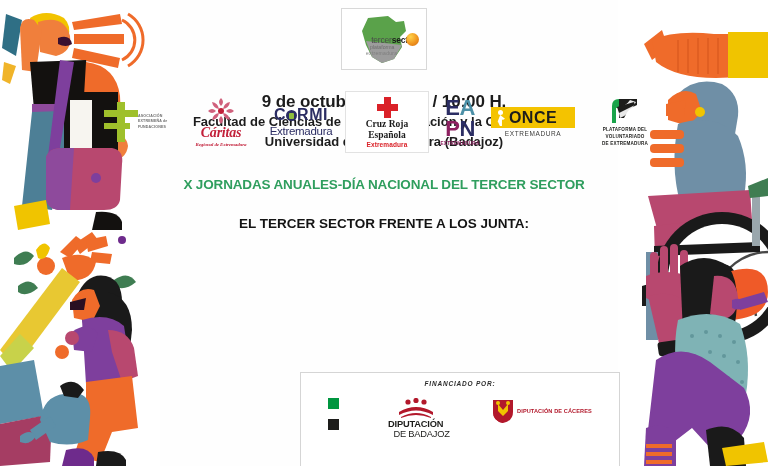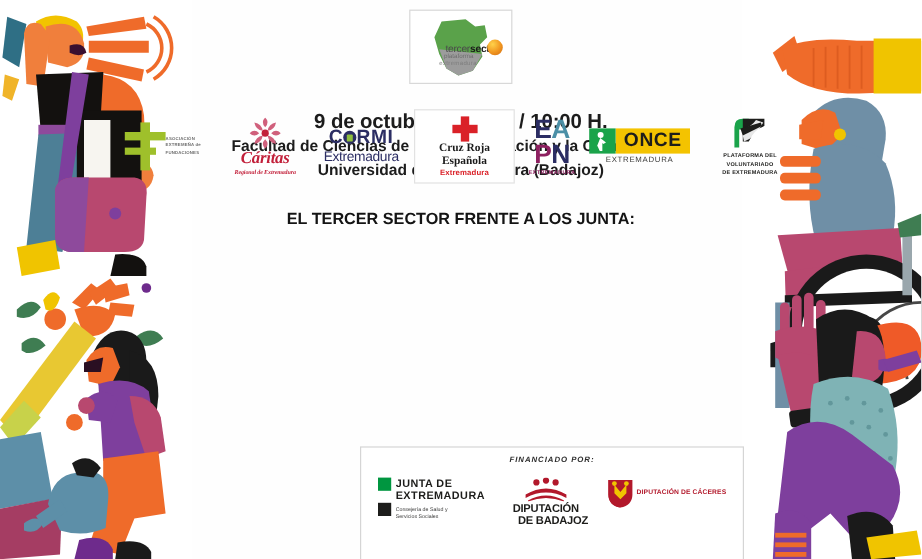--- a/index.html
+++ b/index.html
@@ -95,21 +95,21 @@
 
   
   .lg-eapn { width: 44px; }
   .lg-eapn .eapn-row { font-size: 22px; font-weight: 700; line-height: 0.92; letter-spacing:-0.5px; }
   .lg-eapn .e { color:#2b2d63; } .lg-eapn .a { color:#4b8fa6; }
   .lg-eapn .p { color:#8d2060; } .lg-eapn .n { color:#2b2d63; }
   .lg-eapn .eapn-sub { font-size:4.6px; font-weight:700; color:#8d2060; margin-top:2px; letter-spacing:0.3px;}
 
   
   .lg-once { width: 84px; }
-  .lg-once .onceband { display:flex; align-items:stretch; height:21px; }
+  .lg-once .onceband { display:flex; align-items:stretch; height:21px;flex-direction:column; }
   .lg-once .onceband .grn { width: 22px; background:#1aa34a; position: relative; }
   .lg-once .onceband .grn::before { content:""; position:absolute; left:7px; top:3px; width:5px; height:5px;
         border-radius:50%; background:#fff; }
   .lg-once .onceband .grn::after { content:""; position:absolute; left:6px; top:8px; width:8px; height:11px;
         background:#fff; clip-path: polygon(40% 0, 100% 34%, 72% 46%, 62% 38%, 62% 100%, 36% 100%, 10% 58%, 0 74%); }
   .lg-once .onceband .ylw { flex:1; background:#f4c300; color:#1d1d1b; font-size: 16px; font-weight:700;
         display:flex; align-items:center; justify-content:center; letter-spacing: 0.5px;}
   .lg-once .oncesub { font-size:6.5px; color:#3c3c3b; margin-top:2px; letter-spacing: 0.6px;}
 
   
@@ -152,21 +152,21 @@
   .junta .sq i { display:block; width: 11px; height: 11px; }
   .junta .sq .g { background:#009640; }
   .junta .sq .b { background:#1d1d1b; margin-top: 10px; }
   .junta .jt { text-align:left; }
   .junta .j1 { font-size: 9px; font-weight: 700; color:#1d1d1b; line-height: 1.15; letter-spacing: 0.4px;}
   .junta .j2 { font-size: 4.4px; color:#3c3c3b; line-height:1.5; margin-top: 3px; }
 
   .dip { text-align:center; }
   .dip .arcs { position: relative; width: 40px; height: 20px; margin: 0 auto 2px; }
   .dip .d1 { font-size: 9.3px; font-weight:700; color:#1d1d1b; letter-spacing:-0.2px; line-height:1.05;}
-  .dip .d2 { font-size: 9.3px; font-weight:700; color:#1d1d1b; letter-spacing:-0.2px; line-height:1.05;margin-left:12px;}
+  .dip .d2 { font-size: 9.3px; font-weight:400; color:#1d1d1b; letter-spacing:-0.2px; line-height:1.05;margin-left:12px;}
 
   .cac { text-align:center; display:flex; align-items:center; gap:3px;}
   .cac .shield { width: 22px; height: 26px; }
   .cac .ctext { font-size: 5.6px; font-weight:700; color:#b2182b; letter-spacing: 0.1px;}
 </style>
 </head>
 <body>
 
 <div id="poster">
 
@@ -474,40 +474,33 @@
           <span>PLATAFORMA DEL VOLUNTARIADO</span><br>
           <span>DE EXTREMADURA</span>
         </div>
       </div>
     </div>
 
     <div class="when">9 de octubre de 2025 / 10:00 H.</div>
     <div class="venue1">Facultad de Ciencias de la Documentación y la Comunicación</div>
     <div class="venue2">Universidad de Extremadura (Badajoz)</div>
 
+    <div class="jornadas" style="color:#2f9e5e">X JORNADAS ANUALES-DÍA NACIONAL DEL TERCER SECTOR</div>
 
     <div class="maintitle">EL TERCER SECTOR FRENTE A LOS JUNTA:</div>
 
     <div class="fin-box">
       <div class="fin-title">FINANCIADO POR:</div>
       <div class="fin-row">
 
         <div class="junta">
           <div class="sq">
               <i class="g"></i>
               <i class="b"></i>
             </div>
-          <div class="jt">
-            <div class="j1">JUNTA DE</div>
-            <div class="j1">EXTREMADURA</div>
-            <div class="j2">
-              <span>Consejería de Salud y</span><br>
-              <span>Servicios Sociales</span>
-            </div>
-          </div>
         </div>
 
         <div class="dip">
           <div class="arcs">
             <svg width="40" height="20" viewBox="0 0 40 20">
               <circle cx="12" cy="4" r="2.6" fill="#b2182b"></circle>
               <circle cx="20" cy="2.5" r="2.6" fill="#b2182b"></circle>
               <circle cx="28" cy="4" r="2.6" fill="#b2182b"></circle>
               <path d="M3 14 Q20 4 37 14 L37 17 Q20 8 3 17 Z" fill="#b2182b"></path>
               <path d="M5 19 Q20 11 35 19 L35 20 Q20 14 5 20 Z" fill="#b2182b"></path>

